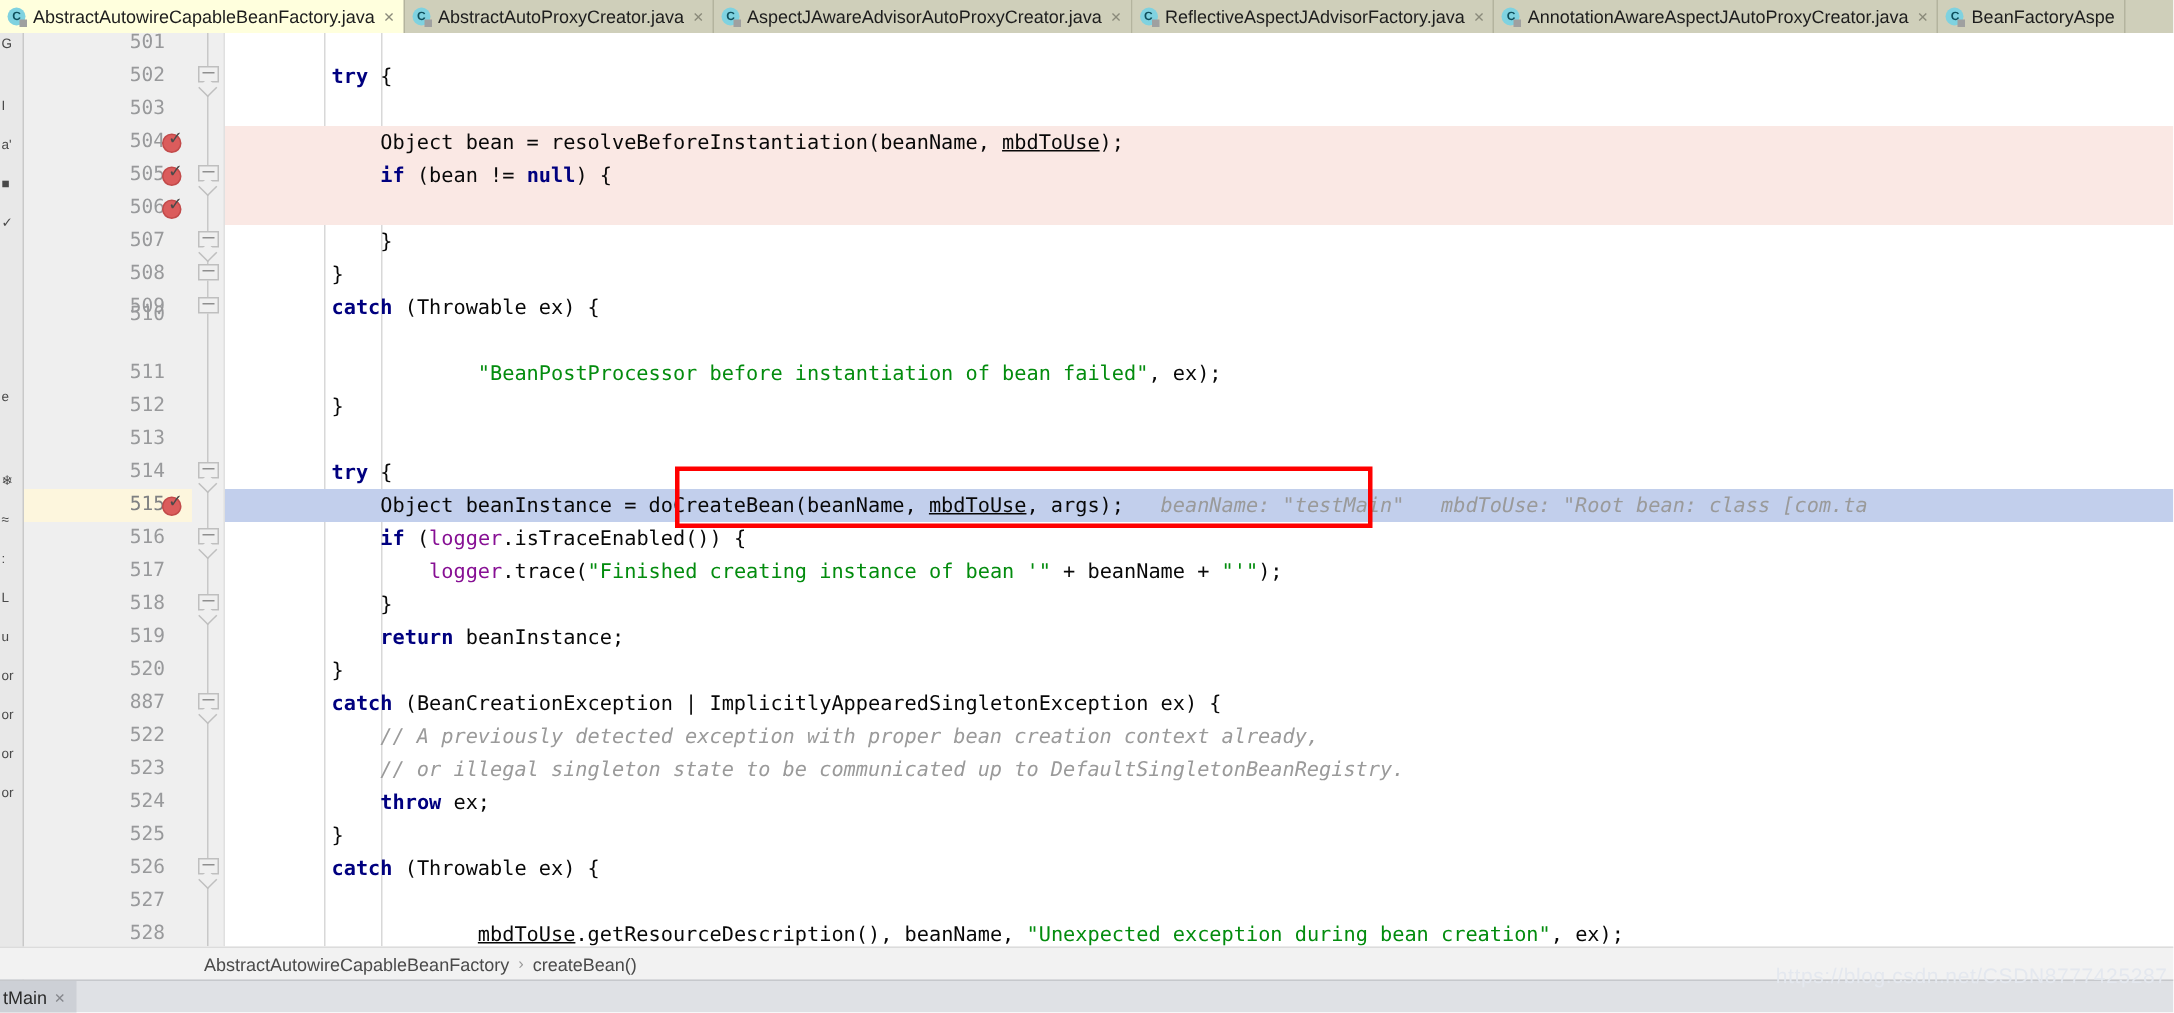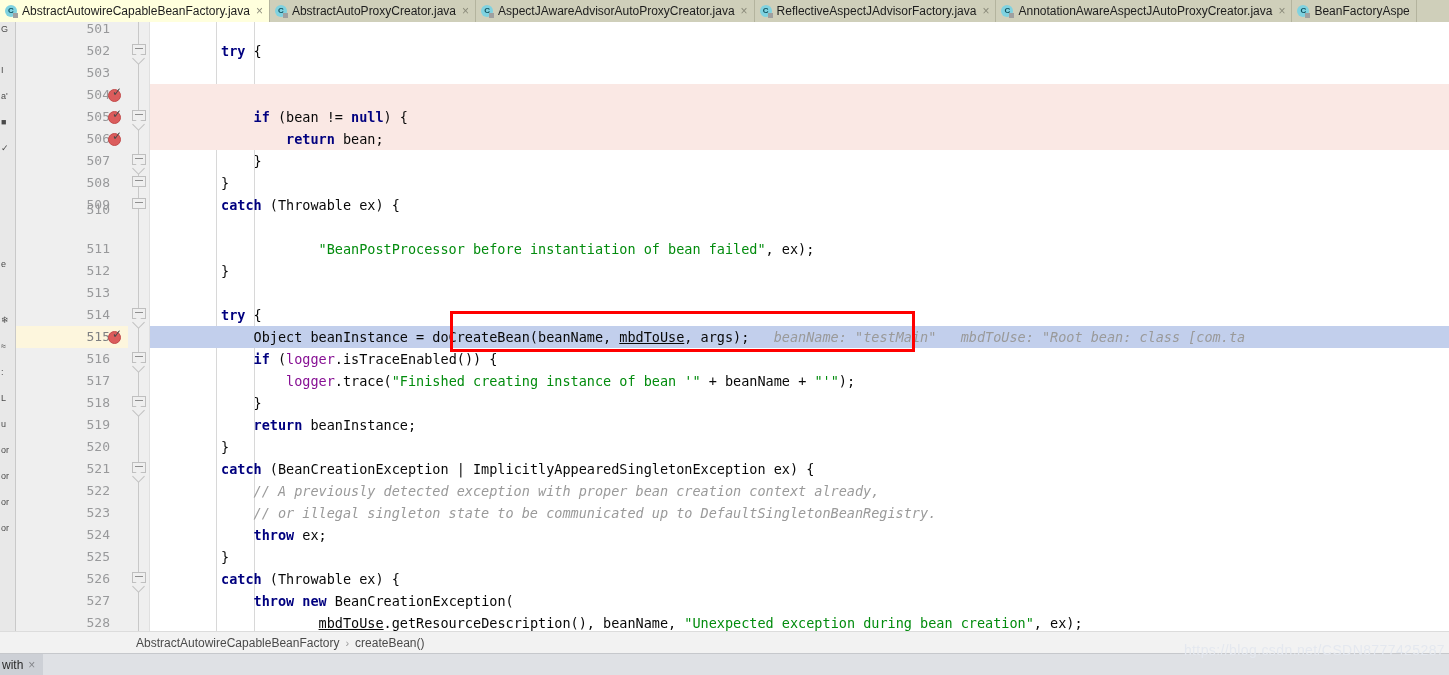--- a/index.html
+++ b/index.html
@@ -341,21 +341,21 @@
         <div class="lineno current" style="top: 304px;">515</div>
         <div class="bp" style="top: 308px;">
           <div class="dot"></div>
           <div class="tick">✓</div>
         </div>
         <div class="lineno" style="top: 326px;">516</div>
         <div class="lineno" style="top: 348px;">517</div>
         <div class="lineno" style="top: 370px;">518</div>
         <div class="lineno" style="top: 392px;">519</div>
         <div class="lineno" style="top: 414px;">520</div>
-        <div class="lineno" style="top: 436px;">521</div>
+        <div class="lineno" style="top: 436px;">887</div>
         <div class="lineno" style="top: 458px;">522</div>
         <div class="lineno" style="top: 480px;">523</div>
         <div class="lineno" style="top: 502px;">524</div>
         <div class="lineno" style="top: 524px;">525</div>
         <div class="lineno" style="top: 546px; text-align: center;">526</div>
         <div class="lineno" style="top: 568px;">527</div>
         <div class="lineno" style="top: 590px;">528</div>
       </div>
     <div class="foldcol" id="foldcol">
       <div class="fold-line"></div>
@@ -407,59 +407,58 @@
           <div class="point"></div>
           <div class="minus"></div>
         </div>
       </div>
     <div class="codearea" id="codearea">
         <div class="indent-guide" style="left: 66px; top: 0px; height: 609px;"></div>
         <div class="indent-guide" style="left: 104px; top: 0px; height: 609px;"></div>
         <div class="codeline" style="top: -4px;"></div>
         <div class="codeline" style="top: 18px;">        <span class="kw">try</span> {</div>
         <div class="lh-pink" style="left: 0px; width: 1299px; top: 62px;"></div>
+        <div class="codeline" style="top: 62px;">            Object bean = resolveBeforeInstantiation(beanName, <span class="udl">mbdToUse</span>);</div>
         <div class="lh-pink" style="left: 0px; width: 1299px; top: 84px;"></div>
         <div class="codeline" style="top: 84px;">            <span class="kw">if</span> (bean != <span class="kw">null</span>) {</div>
         <div class="lh-pink" style="left: 0px; width: 1299px; top: 106px;"></div>
-        <div class="codeline" style="top: 106px;">                <span class="kw">return</span> bean;</div>
         <div class="codeline" style="top: 128px;">            }</div>
         <div class="codeline" style="top: 150px;">        }</div>
         <div class="codeline" style="top: 172px;">        <span class="kw">catch</span> (Throwable ex) {</div>
         <div class="codeline" style="top: 216px;">                    <span class="str">"BeanPostProcessor before instantiation of bean failed"</span>, ex);</div>
         <div class="codeline" style="top: 238px;">        }</div>
         <div class="codeline" style="top: 260px;"></div>
         <div class="codeline" style="top: 282px;">        <span class="kw">try</span> {</div>
         <div class="lh-blue" style="left: 0px; width: 1299px; top: 304px;"></div>
         <div class="codeline" style="top: 304px;">            Object beanInstance = doCreateBean(beanName, <span class="udl">mbdToUse</span>, args);<span class="hint">   beanName: "testMain"   mbdToUse: "Root bean: class [com.ta</span></div>
         <div class="codeline" style="top: 326px;">            <span class="kw">if</span> (<span class="fld">logger</span>.isTraceEnabled()) {</div>
         <div class="codeline" style="top: 348px;">                <span class="fld">logger</span>.trace(<span class="str">"Finished creating instance of bean '"</span> + beanName + <span class="str">"'"</span>);</div>
         <div class="codeline" style="top: 370px;">            }</div>
         <div class="codeline" style="top: 392px;">            <span class="kw">return</span> beanInstance;</div>
         <div class="codeline" style="top: 414px;">        }</div>
         <div class="codeline" style="top: 436px;">        <span class="kw">catch</span> (BeanCreationException | ImplicitlyAppearedSingletonException ex) {</div>
         <div class="codeline" style="top: 480px;"><span class="cmt">            // or illegal singleton state to be communicated up to DefaultSingletonBeanRegistry.</span></div>
         <div class="codeline" style="top: 458px;"><span class="cmt">            // A previously detected exception with proper bean creation context already,</span></div>
         <div class="codeline" style="top: 502px;">            <span class="kw">throw</span> ex;</div>
         <div class="codeline" style="top: 524px;">        }</div>
         <div class="codeline" style="top: 546px;">        <span class="kw">catch</span> (Throwable ex) {</div>
-        <div class="codeline" style="top: 568px;">            <span class="kw">throw</span> <span class="kw">new</span> BeanCreationException(</div>
         <div class="codeline" style="top: 590px;">                    <span class="udl">mbdToUse</span>.getResourceDescription(), beanName, <span class="str">"Unexpected exception during bean creation"</span>, ex);</div>
       </div>
   </div>
 
   <div class="annot-rect" id="annot" style="left: 450px; top: 311px; width: 465px; height: 41px; border-color: rgb(255, 0, 0);"></div>
 
   <div class="breadcrumb">
     <span>AbstractAutowireCapableBeanFactory</span>
     <span class="bc-sep">›</span>
     <span>createBean()</span>
   </div>
 
   <div class="watermark">https://blog.csdn.net/CSDN8777425287</div>
 
   <div class="statusbar">
     <div class="run-tab">
-      <span>with</span>
+      <span>tMain</span>
       <span class="x">×</span>
     </div>
   </div>
 
 </div>
 
 </body></html>

